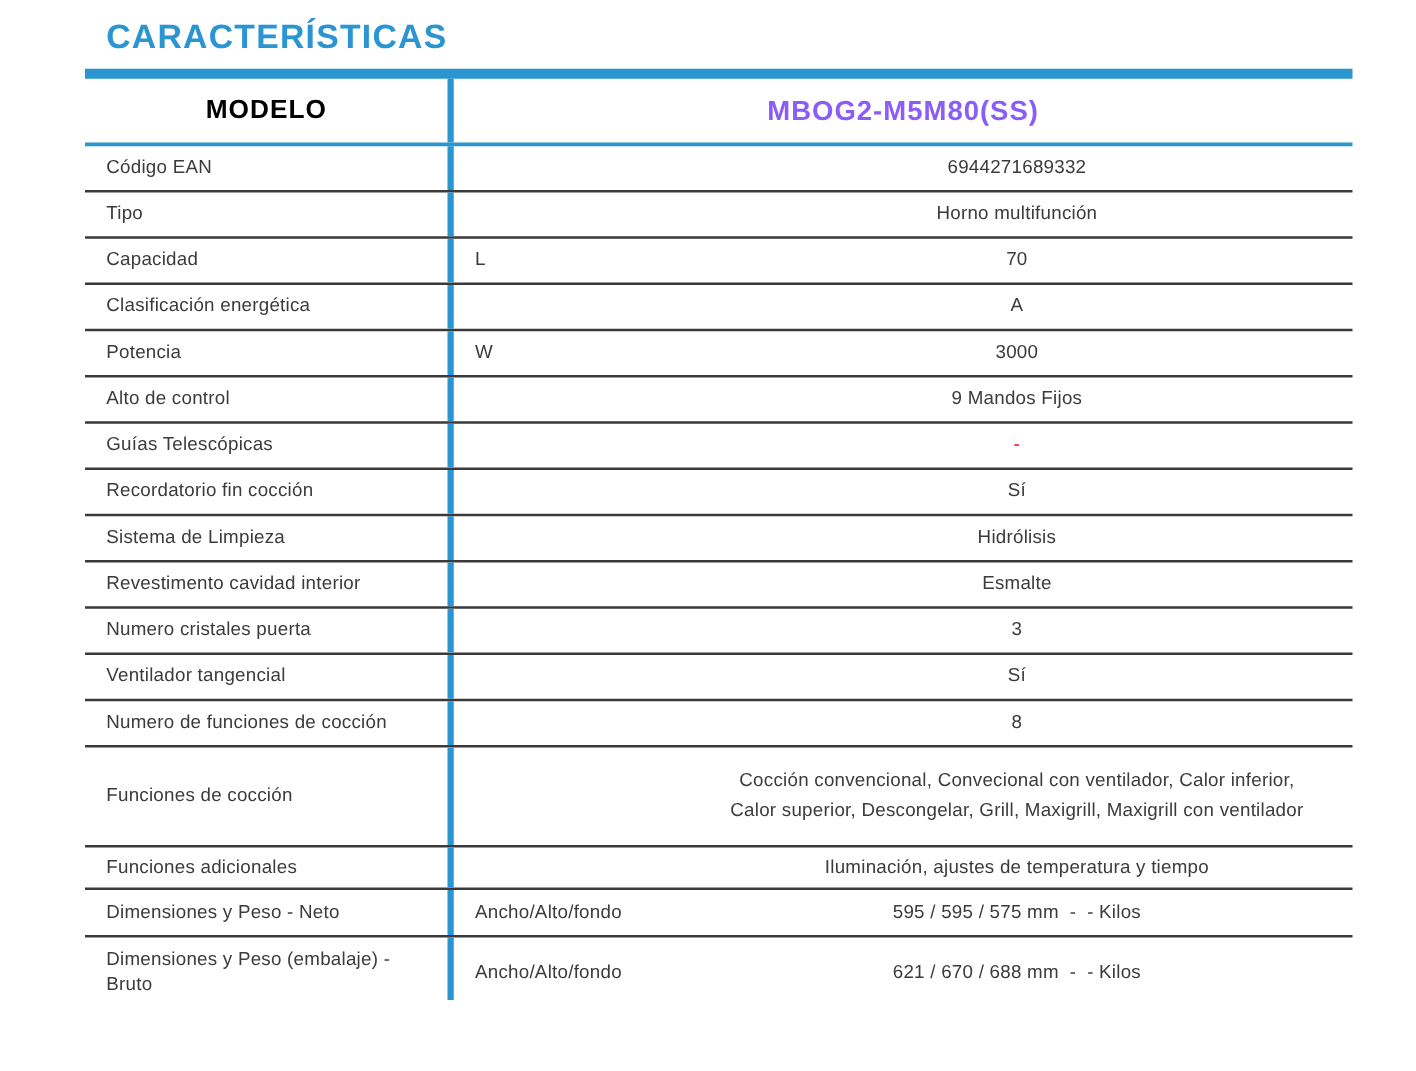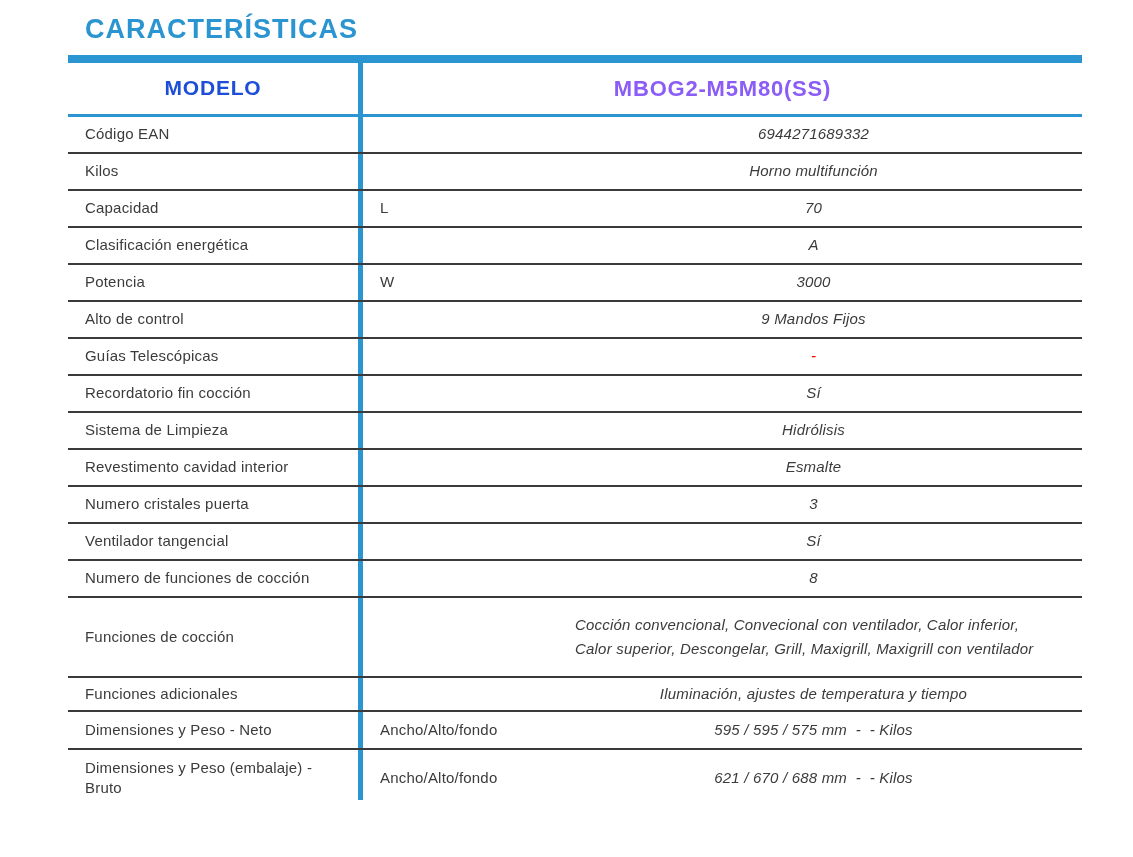--- a/index.html
+++ b/index.html
@@ -54,31 +54,30 @@
   }
   .cell.unit {
     width: 182px;
     min-height: 35px;
     padding: 4px 4px 4px 17px;
   }
   .cell.value {
     flex: 1;
     min-height: 35px;
     justify-content: center;
-    text-align: left;
+    text-align: center;
     padding: 4px 10px;
-    font-style: italic;
   }
   .row.header .cell.label {
     justify-content: center;
     padding: 4px 0;
     min-height: 51px;
     font-size: 21px;
     font-weight: 700;
-    color: #1d4ed8;
+    color: #000000;
     letter-spacing: 0.8px;
   }
   .row.header .cell.rest {
     flex: 1;
     min-height: 51px;
     justify-content: center;
     text-align: center;
     font-size: 22px;
     font-weight: 700;
     color: #8b5cf6;
@@ -106,21 +105,21 @@
       <div class="cell rest">MBOG2-M5M80(SS)</div>
     </div>
 
     <div class="row">
       <div class="cell label">Código EAN</div>
       <div class="cell unit"></div>
       <div class="cell value">6944271689332</div>
     </div>
 
     <div class="row">
-      <div class="cell label">Kilos</div>
+      <div class="cell label">Tipo</div>
       <div class="cell unit"></div>
       <div class="cell value">Horno multifunción</div>
     </div>
 
     <div class="row">
       <div class="cell label">Capacidad</div>
       <div class="cell unit">L</div>
       <div class="cell value">70</div>
     </div>
 

